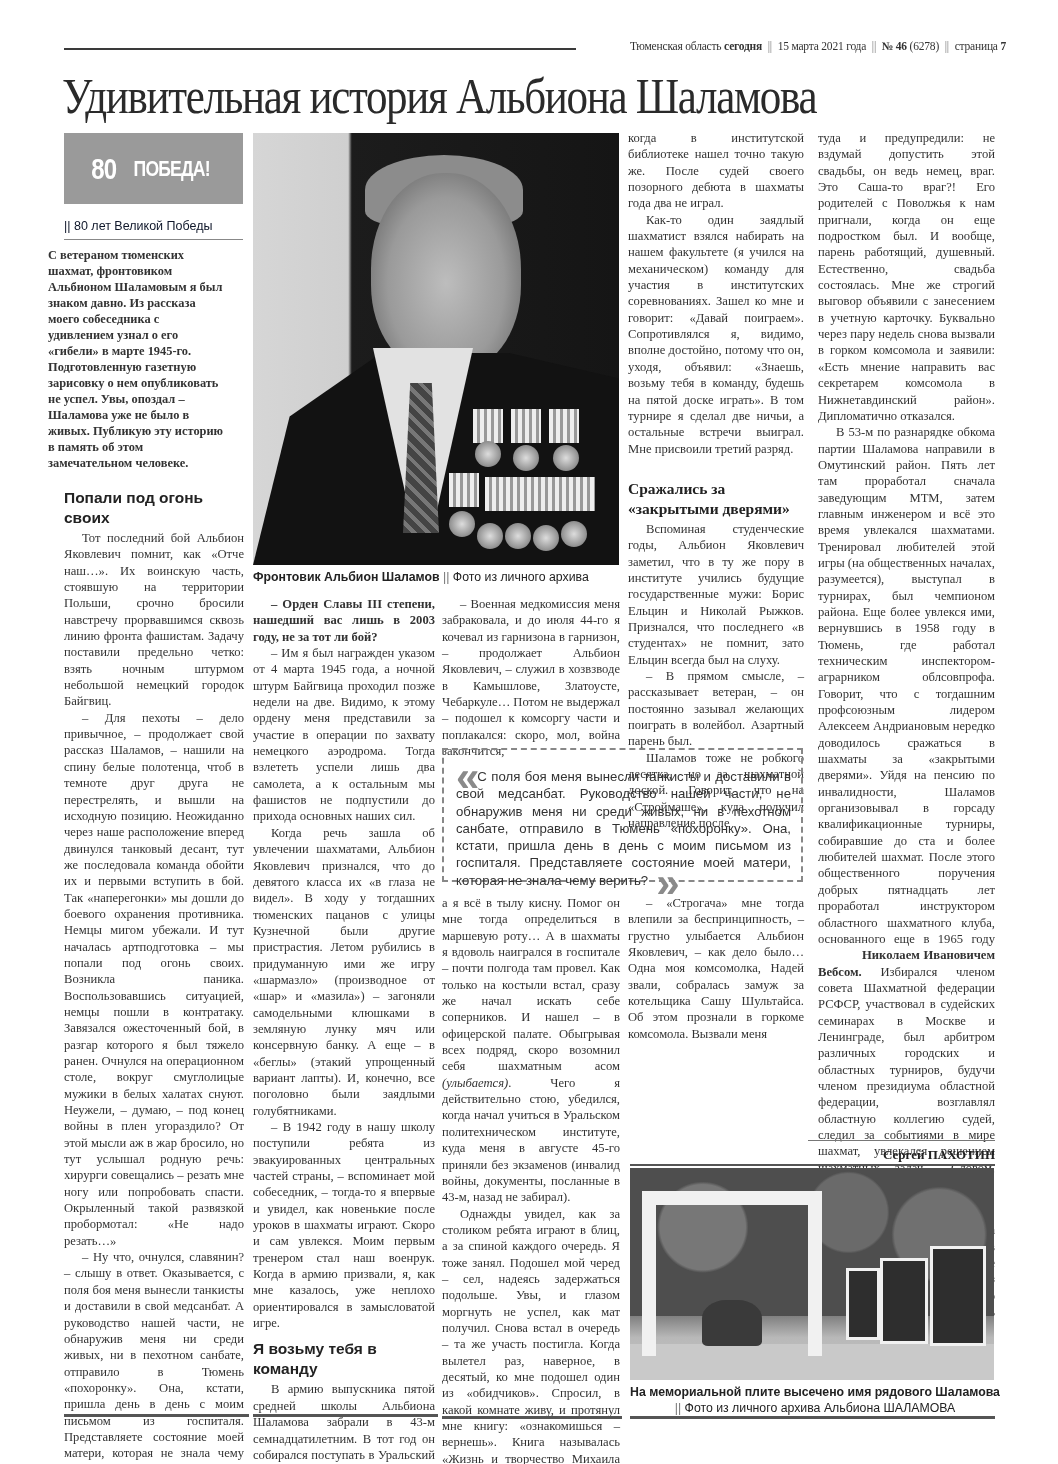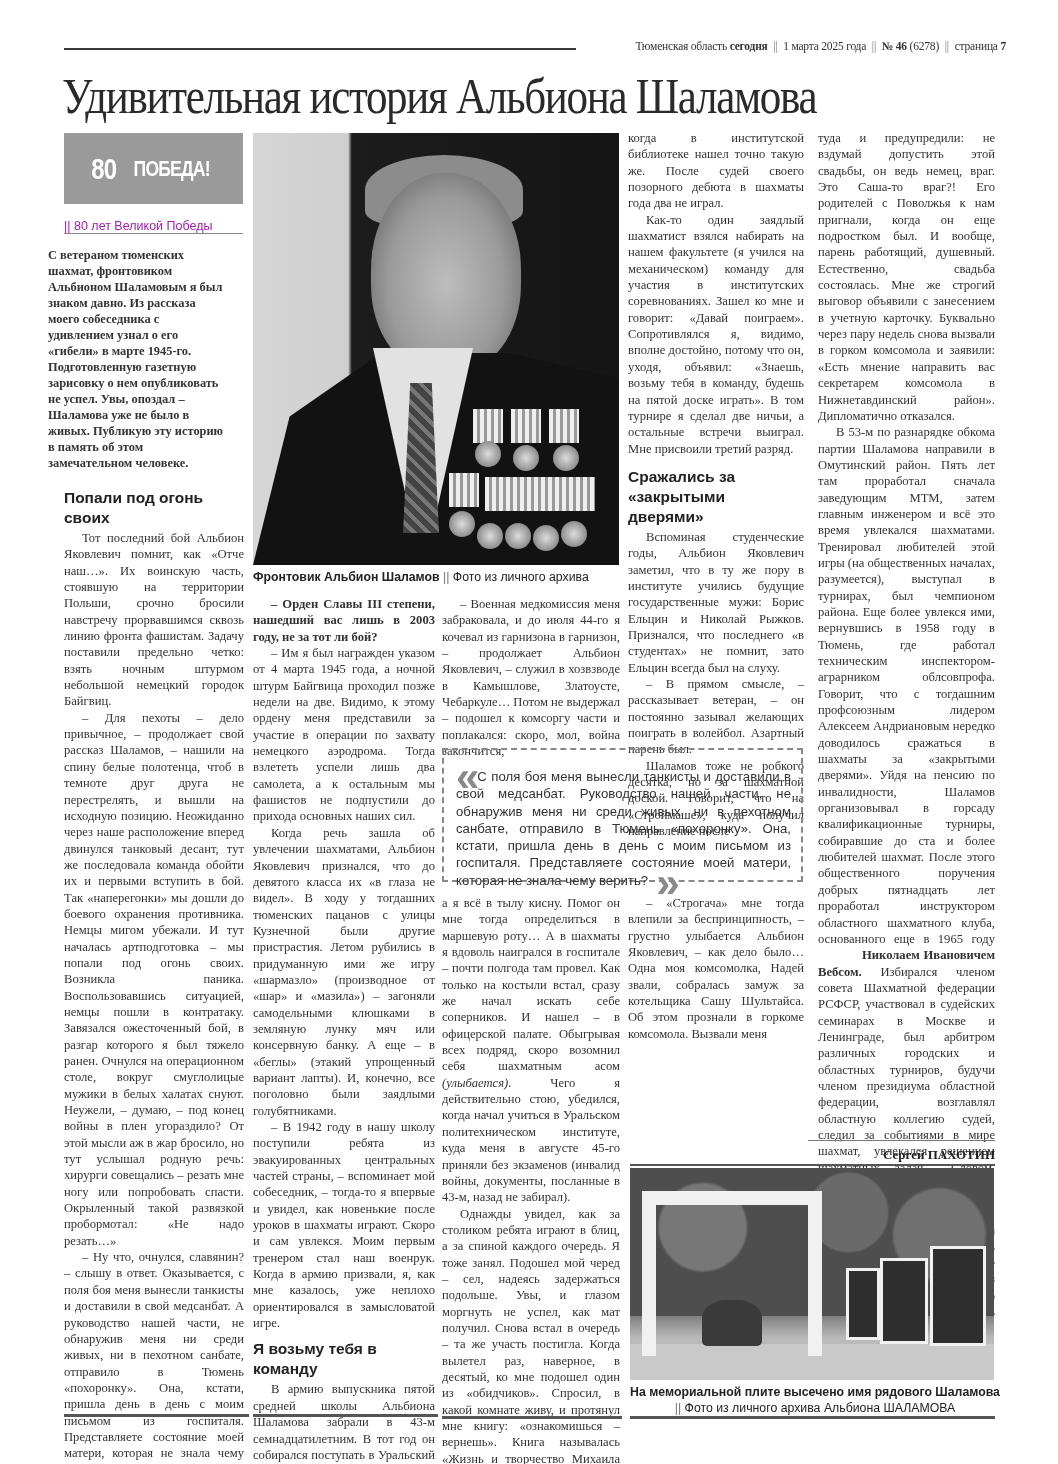--- a/index.html
+++ b/index.html
@@ -15,21 +15,21 @@
   .header-meta .sep { color: #777; margin: 0 3px; }
 
   .headline { left: 62px; top: 64px; width: 934px; font-family: "Liberation Serif", serif; font-size: 50px; line-height: 64px; color: #2a2a2a; letter-spacing: -1.5px; transform: scaleX(0.86); transform-origin: left top; white-space: nowrap; font-weight: normal; }
 
   
   .badge { left: 64px; top: 133px; width: 179px; height: 71px; background: #9a9a9a; display: flex; align-items: center; justify-content: center; }
   .badge span { font-family: "Liberation Sans", sans-serif; font-weight: bold; color: #fff; letter-spacing: -1px; }
   .badge .num { font-size: 30px; margin-right: 4px; transform: scaleX(0.8); display: inline-block; }
   .badge .word { font-size: 22px; transform: scaleX(0.8); display: inline-block; }
 
-  .rubric { left: 64px; top: 219px; width: 179px; font-family: "Liberation Sans", sans-serif; font-size: 12.5px; color: #a21caf; padding-bottom: 0; border-bottom: 1px solid #888; }
+  .rubric { left: 64px; top: 219px; width: 179px; font-family: "Liberation Sans", sans-serif; font-size: 12.5px; color: #0f172a; padding-bottom: 6px; border-bottom: 1px solid #888; }
   .lead { left: 48px; top: 247px; width: 180px; font-size: 12.4px; line-height: 16px; font-weight: bold; color: #333; }
 
   .col { position: absolute; font-size: 12.6px; line-height: 16.35px; text-align: justify; color: #333; hyphens: manual; }
   .col p { text-indent: 18px; }
   .col p.noind { text-indent: 0; }
   .col p.bold { font-weight: bold; }
   .col i { font-style: italic; }
   .col b { font-weight: bold; margin-left: 44px; }
 
   .subhead { font-family: "Liberation Sans", sans-serif; font-weight: bold; font-size: 15.5px; line-height: 20px; color: #222; text-align: left; margin: 4px 0 2px 0; }
@@ -66,21 +66,21 @@
   .byline { left: 808px; top: 1140px; width: 187px; text-align: right; font-weight: bold; font-size: 13px; border-top: 1px solid #777; padding-top: 6px; color: #222; }
 </style>
 </head>
 <body>
 
 <div class="abs header-rule"></div>
 <div class="abs header-meta">
   <span>Тюменская область</span>
   <b>сегодня</b>
   <span class="sep">||</span>
-  <span>1 марта 2025 года</span>
+  <span>15 марта 2021 года</span>
   <span class="sep">||</span>
   <b>№ 46</b>
   <span>(6278)</span>
   <span class="sep">||</span>
   <span>страница</span>
   <b>7</b>
 </div>
 
 <h1 class="abs headline">Удивительная история Альбиона Шаламова</h1>
 
@@ -135,21 +135,21 @@
 </div>
 <div class="colrule" style="left:253px; top:1414px; width:185px;"></div>
 
 <div class="col" style="left:442px; top:596px; width:178px;">
   <p>– Военная медкомиссия меня забраковала, и до июля 44-го я кочевал из гарнизона в гарнизон, – продолжает Альбион Яковлевич, – служил в хозвзводе в Камышлове, Златоусте, Чебаркуле… Потом не выдержал – подошел к комсоргу части и поплакался: скоро, мол, война закончится,</p>
 </div>
 
 <div class="col" style="left:628px; top:130px; width:176px;">
   <p class="noind">когда в институтской библиотеке нашел точно такую же. После судей своего позорного дебюта в шахматы года два не играл.</p>
   <p>Как-то один заядлый шахматист взялся набирать на нашем факультете (я учился на механическом) команду для участия в институтских соревнованиях. Зашел ко мне и говорит: «Давай поиграем». Сопротивлялся я, видимо, вполне достойно, потому что он, уходя, объявил: «Знаешь, возьму тебя в команду, будешь на пятой доске играть». В том турнире я сделал две ничьи, а остальные встречи выиграл. Мне присвоили третий разряд.</p>
-  <h2 class="subhead" style="margin-top:10px;">Сражались за «закрытыми дверями»</h2>
+  <h2 class="subhead" style="margin-top:22px;font-family:Liberation Serif, serif;">Сражались за «закрытыми дверями»</h2>
   <p>Вспоминая студенческие годы, Альбион Яковлевич заметил, что в ту же пору в институте учились будущие государственные мужи: Борис Ельцин и Николай Рыжков. Признался, что последнего «в студентах» не помнит, зато Ельцин всегда был на слуху.</p>
   <p>– В прямом смысле, – рассказывает ветеран, – он постоянно зазывал желающих поиграть в волейбол. Азартный парень был.</p>
   <p>Шаламов тоже не робкого десятка, но за шахматной доской. Говорит, что на «Строймаше», куда получил направление после</p>
 </div>
 
 <div class="abs pullquote">
   <span class="quote-open">«</span><span>С поля боя меня вынесли танкисты и доставили в свой медсанбат. Руководство нашей части, не обнаружив меня ни среди живых, ни в пехотном санбате, отправило в Тюмень «похоронку». Она, кстати, пришла день в день с моим письмом из госпиталя. Представляете состояние моей матери, которая не знала чему верить?</span><span class="quote-close">»</span>
 </div>
 
 <div class="col" style="left:442px; top:895px; width:178px;">

